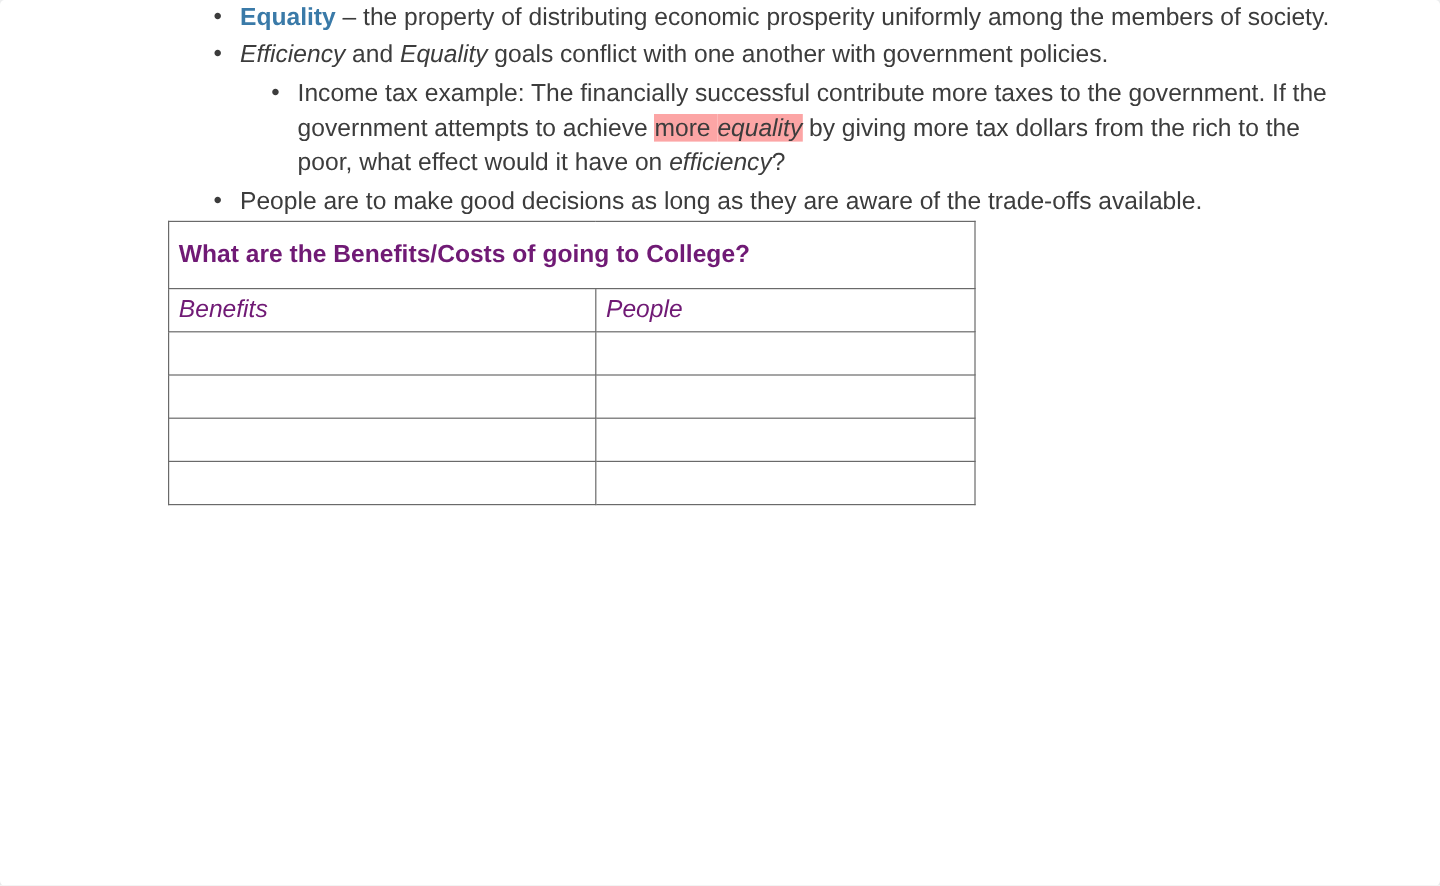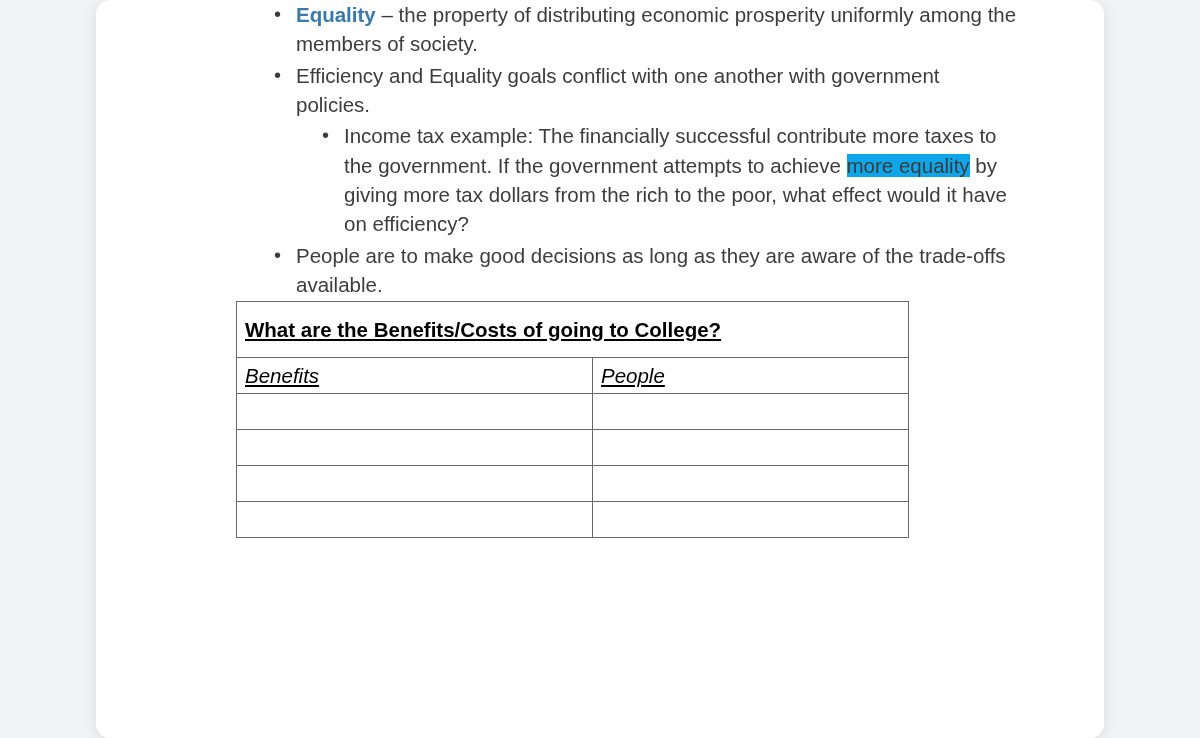--- a/index.html
+++ b/index.html
@@ -10,24 +10,24 @@
     }
     body {
       font-family: "Helvetica Neue", Helvetica, Arial, sans-serif;
       background: #f2f3f4;
       display: flex;
       justify-content: center;
       align-items: flex-start;
     }
     .page-card {
       background: #ffffff;
-      width: 1008px;
+      width: 1200px;
       min-height: 738px;
       box-shadow: 0 2px 14px rgba(0,0,0,0.10);
-      border-radius: 14px;
+      border-radius: 4px;
       padding-top: 0;
     }
     .content {
       padding-left: 140px;
       padding-right: 85px;
       color: #3c3c3c;
     }
     ul.top-list {
       list-style: none;
     }
@@ -59,22 +59,22 @@
       content: "•";
       position: absolute;
       left: 86px;
       font-size: 20px;
       color: #3c3c3c;
     }
     .term-link {
       font-weight: 700;
       color: #3a7aa8;
     }
-    .em { }
-    .hl { background: #0ea5e9; }
+    .em { font-style: italic; }
+    .hl { background: #fca5a5; }
     .bullet-last {
       margin-bottom: 65px;
     }
     h2.section-heading {
       font-size: 31px;
       font-weight: 700;
       letter-spacing: 0.3px;
       color: #2a2a2a;
       margin-left: -3px;
       margin-bottom: 78px;
@@ -82,22 +82,21 @@
     .pencil-icon {
       display: inline-block;
       vertical-align: -2px;
       margin-left: 2px;
     }
     table.hw-table {
       border-collapse: collapse;
       margin-left: 0px;
       width: 673px;
       font-size: 20.5px;
-      color: #000000;
-      text-decoration: underline;
+      color: #701a75;
     }
     table.hw-table td {
       border: 1px solid #6a6a6a;
       padding: 5px 8px 5px 8px;
       height: 36px;
       vertical-align: middle;
     }
     table.hw-table tr.title-row td {
       font-weight: 700;
       height: 56px;

